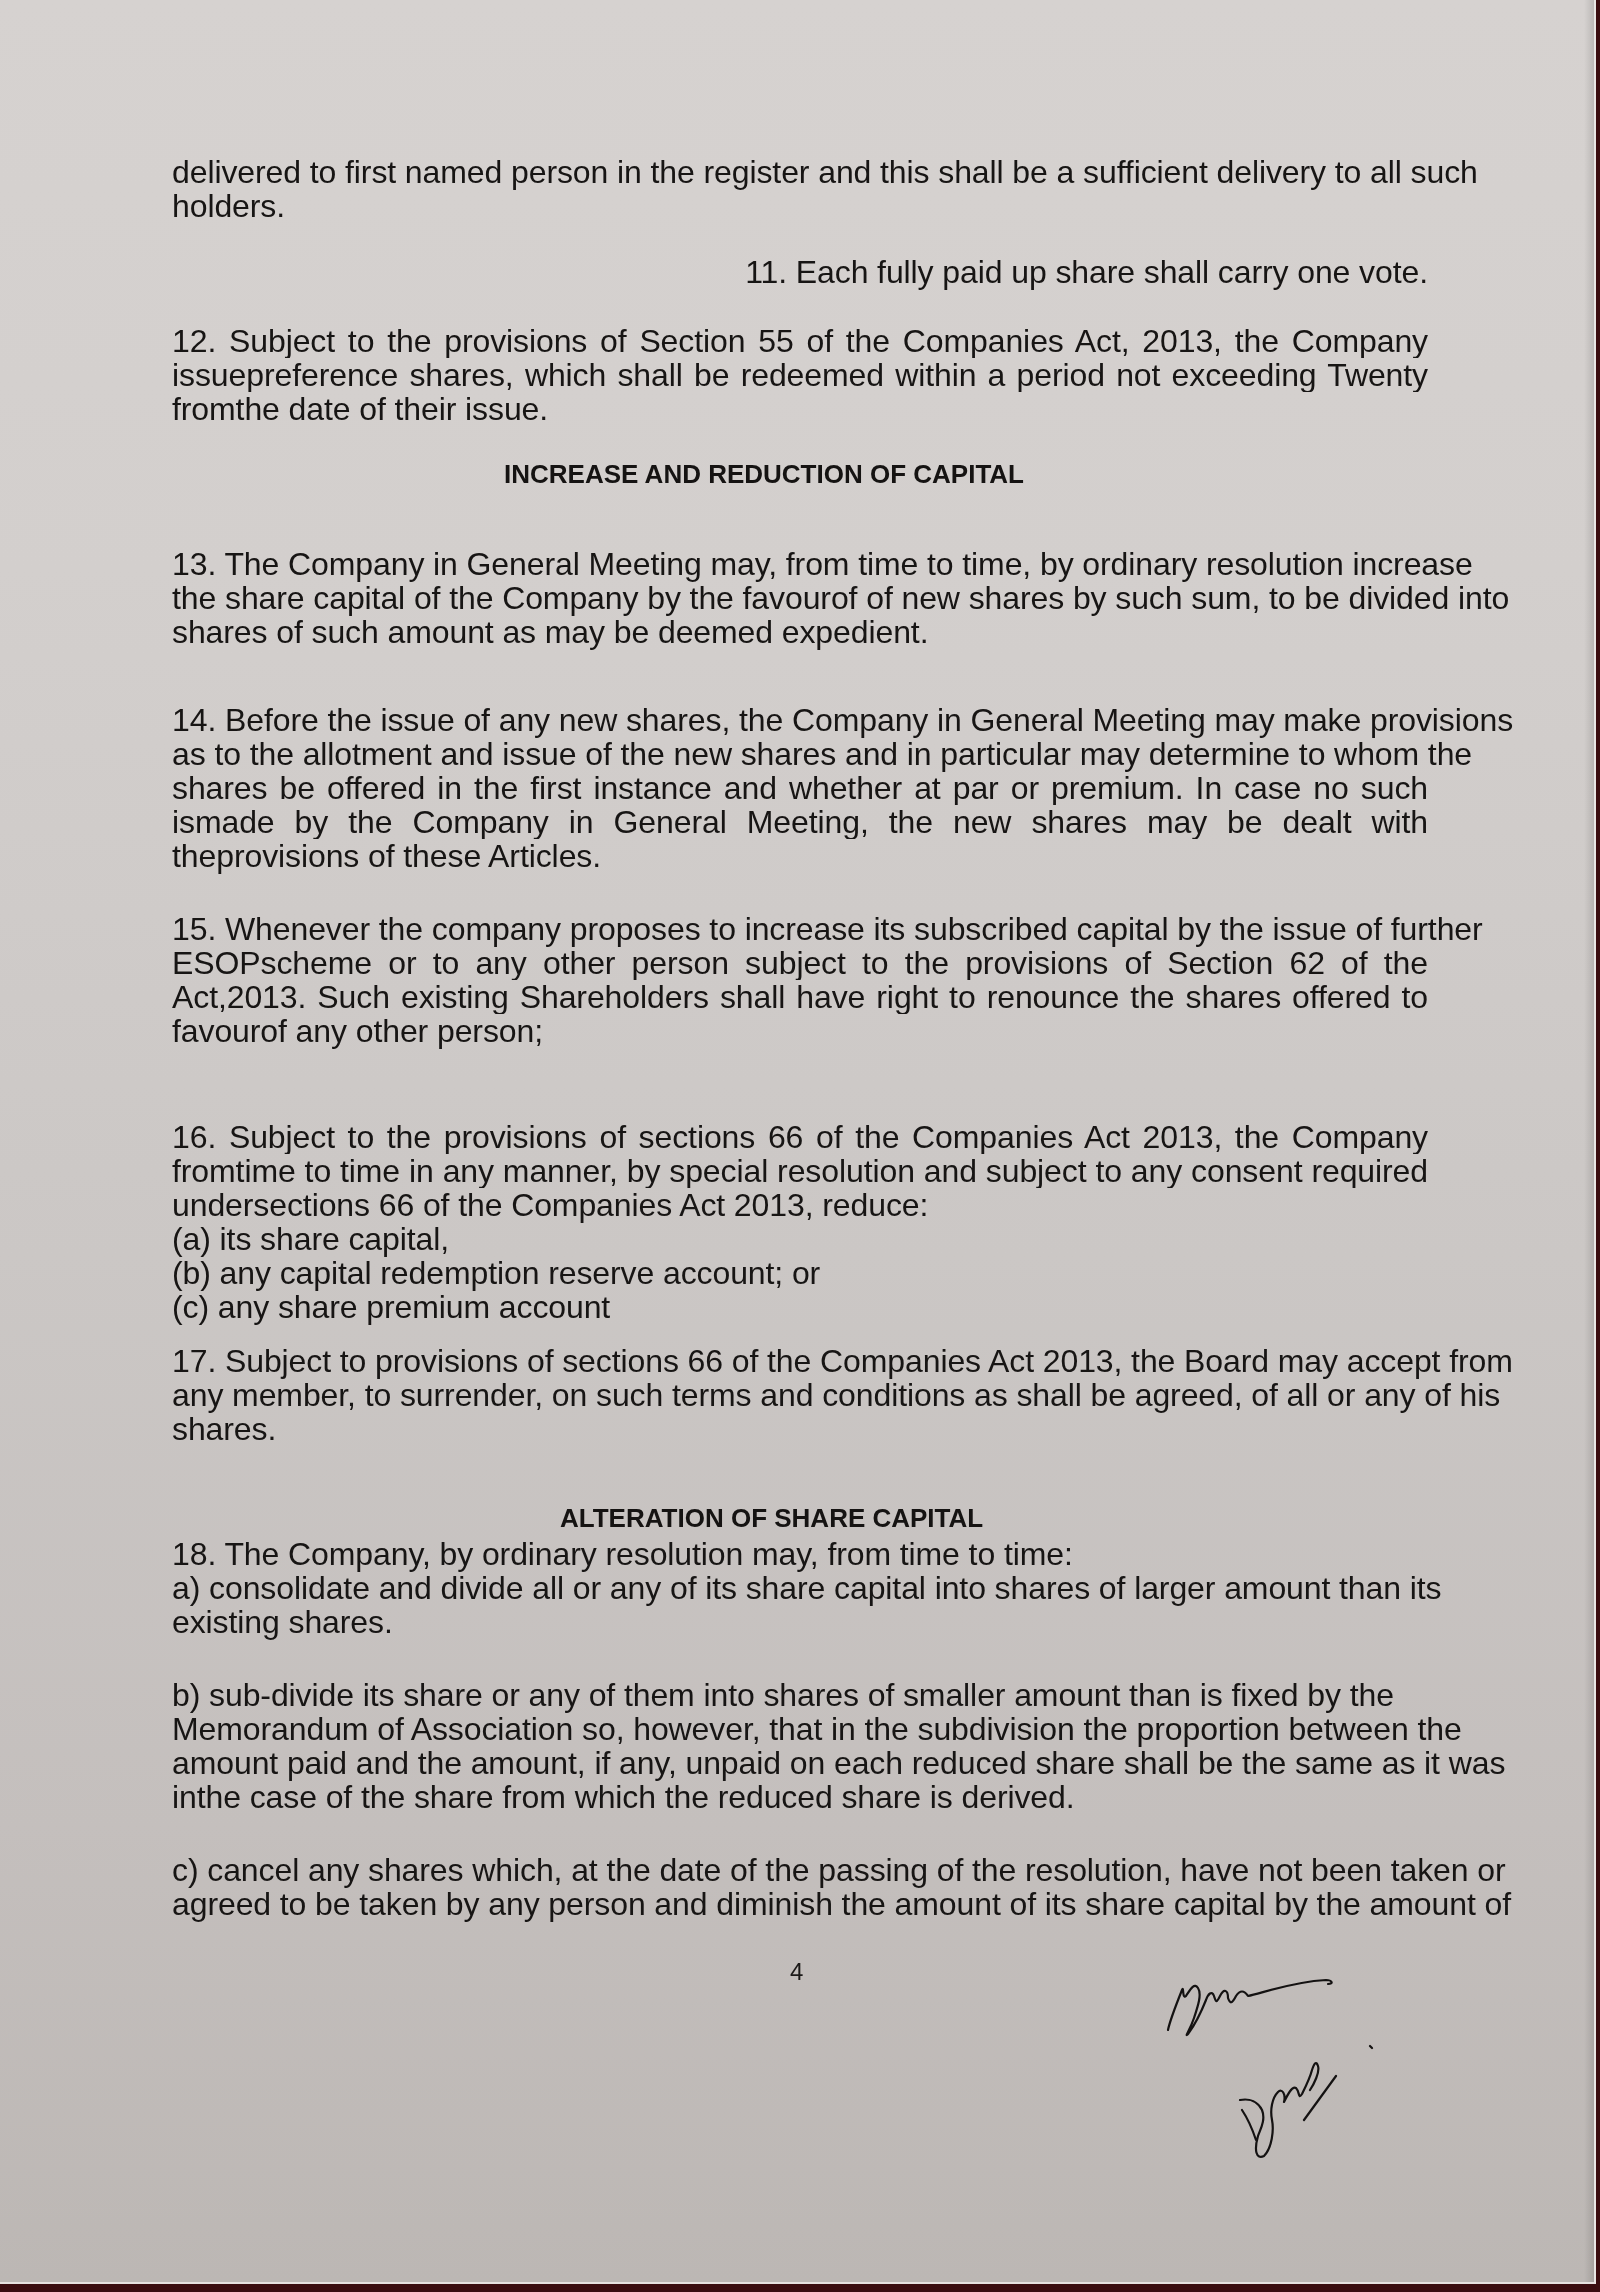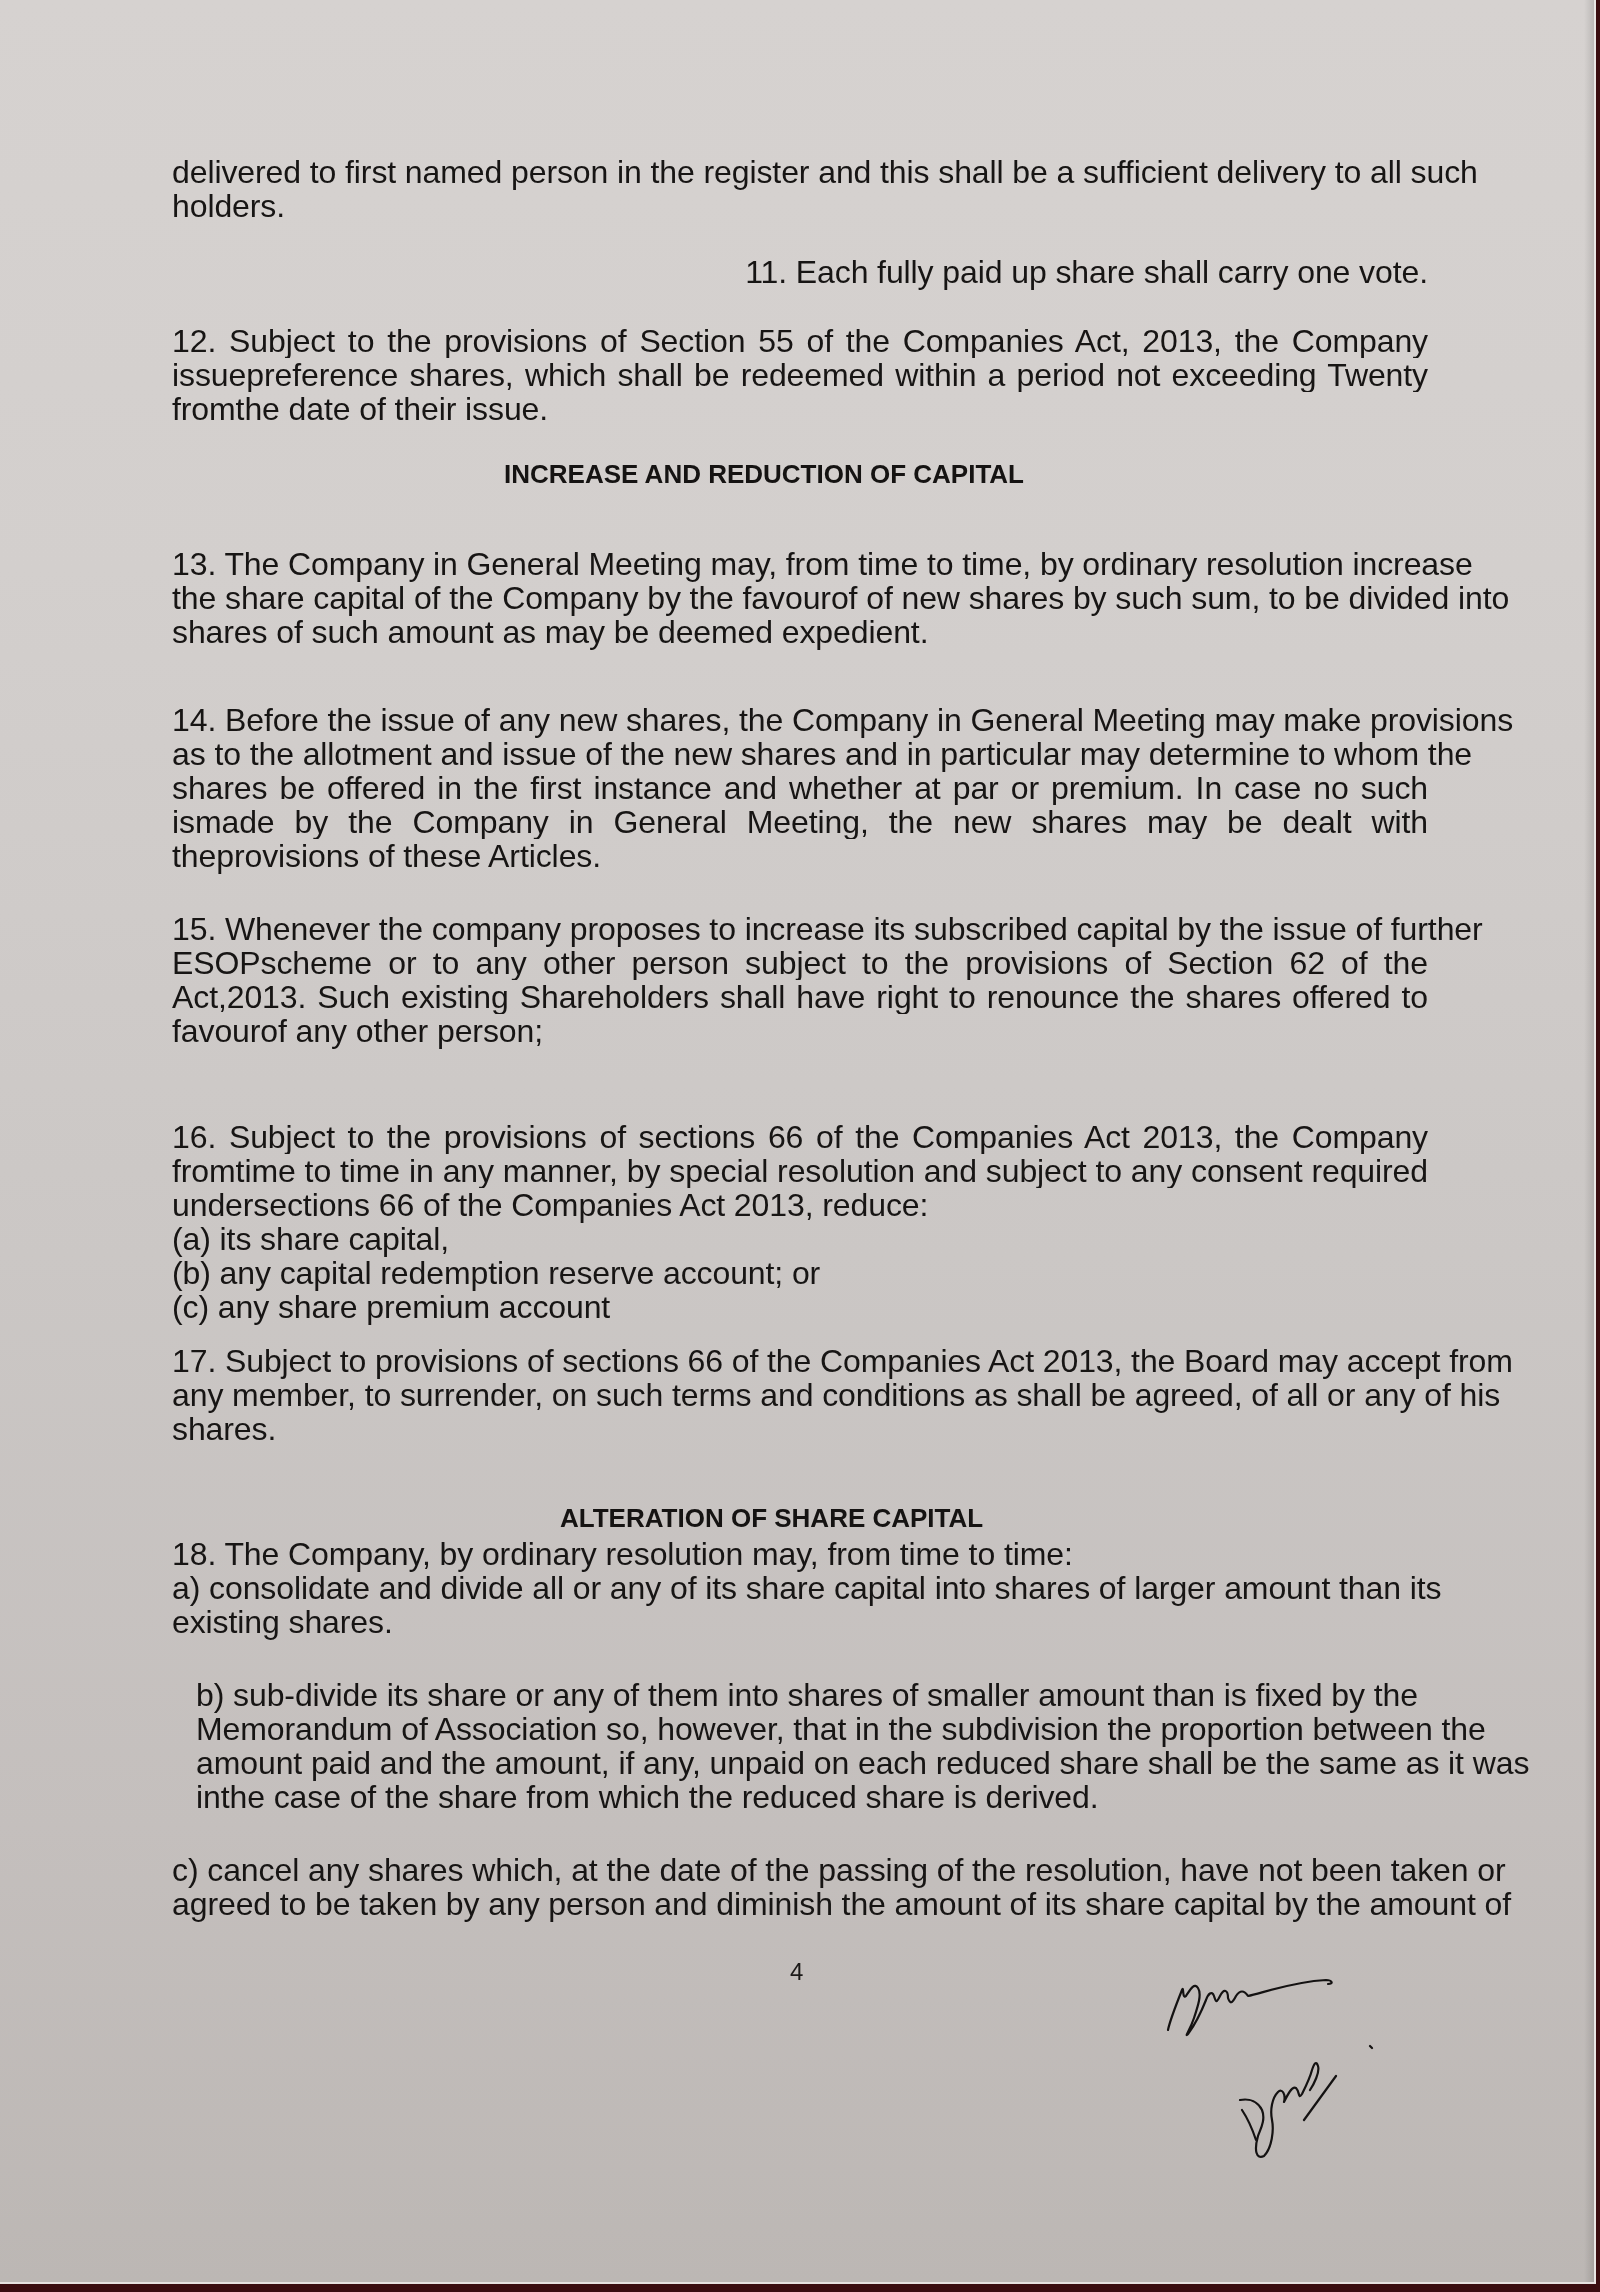--- a/index.html
+++ b/index.html
@@ -134,21 +134,21 @@
   </div>
 
   <div class="heading" style="left:560px; top:1503px;">ALTERATION OF SHARE CAPITAL</div>
 
   <div class="content" style="top:1537px;">
     <span class="line">18. The Company, by ordinary resolution may, from time to time:</span>
     <span class="line">a) consolidate and divide all or any of its share capital into shares of larger amount than its</span>
     <span class="line">existing shares.</span>
   </div>
 
-  <div class="content" style="top:1678px;margin-left:24px;">
+  <div class="content" style="top:1678px;">
     <span class="line">b) sub-divide its share or any of them into shares of smaller amount than is fixed by the</span>
     <span class="line">Memorandum of Association so, however, that in the subdivision the proportion between the</span>
     <span class="line">amount paid and the amount, if any, unpaid on each reduced share shall be the same as it was</span>
     <span class="line">inthe case of the share from which the reduced share is derived.</span>
   </div>
 
   <div class="content" style="top:1853px;">
     <span class="line">c) cancel any shares which, at the date of the passing of the resolution, have not been taken or</span>
     <span class="line">agreed to be taken by any person and diminish the amount of its share capital by the amount of</span>
   </div>

